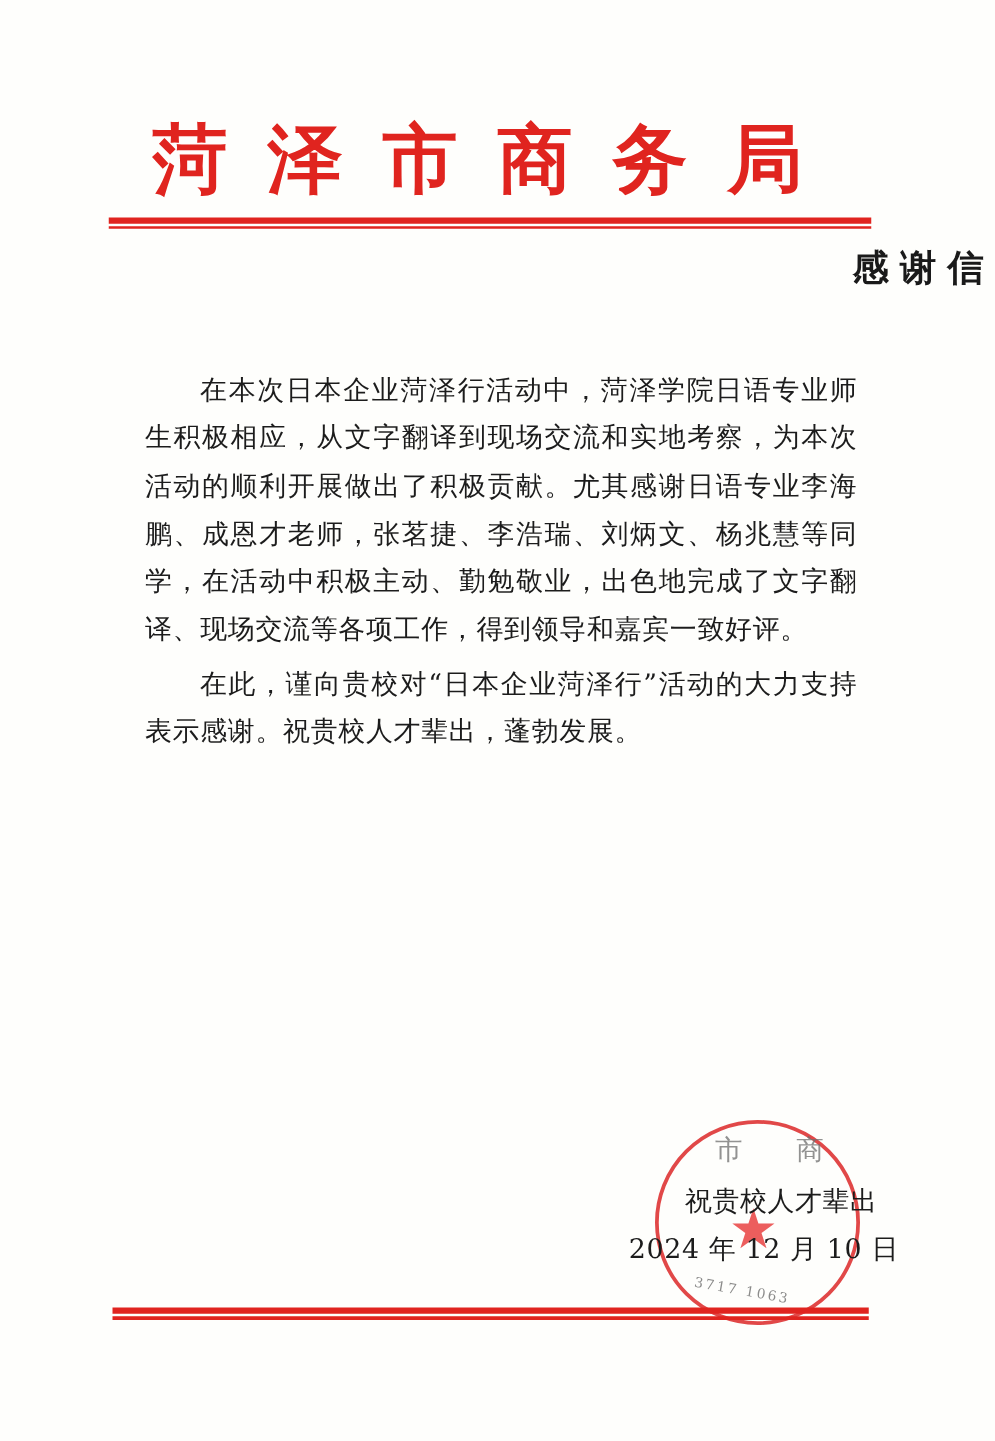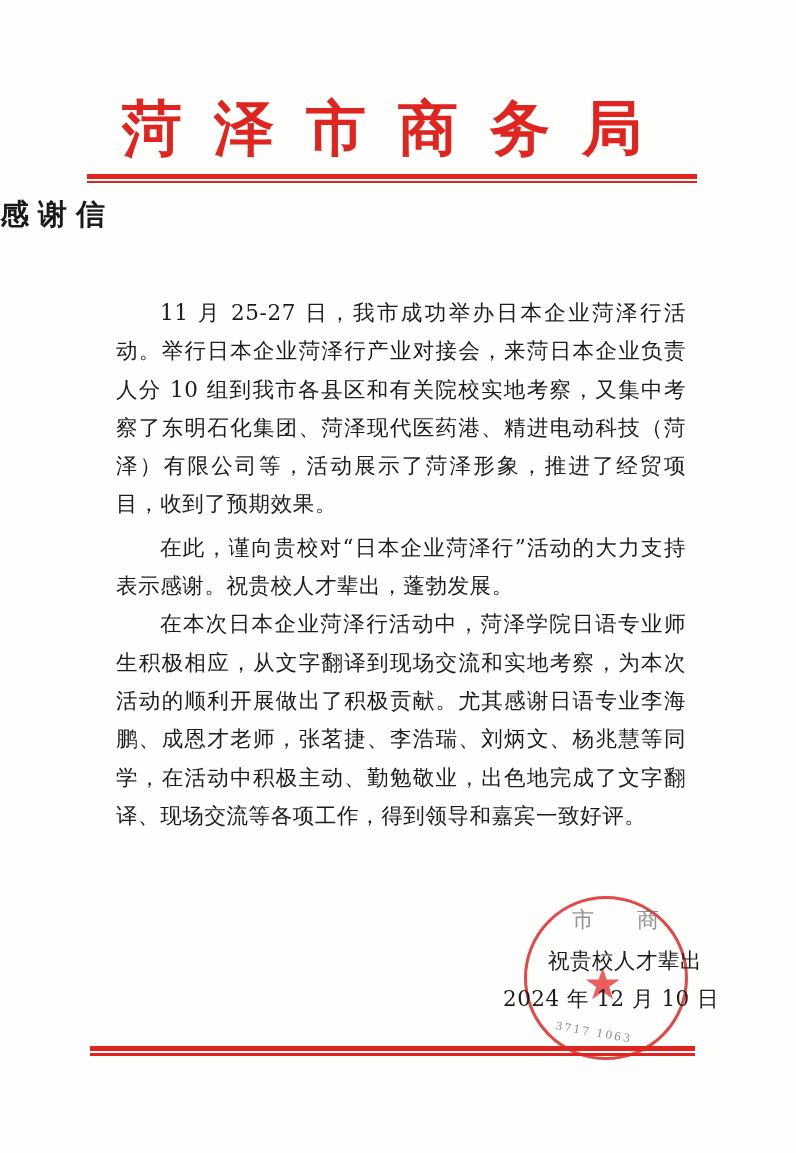--- a/index.html
+++ b/index.html
@@ -18,21 +18,21 @@
     padding: 0 38px 0 42px; box-sizing: border-box;
   }
   .org-title span {
     font-size: 60px; font-weight: bold; line-height: 1;
     color: #e0241f;
     font-family: "DejaVu Serif", "Liberation Serif", serif;
   }
   .rule-thick { background: #e0241f; }
   .rule-thin  { background: #e0241f; }
   .doc-title {
-    left: 0; width: 796px; top: 195px; text-align: left;
+    left: 0; width: 796px; top: 195px; text-align: right;
     font-size: 29px; font-weight: bold; letter-spacing: 9px;
     color: #1a1a1a;
   }
   .body-text {
     left: 116px; width: 570px; top: 294px;
     font-size: 21.5px; line-height: 38.3px;
     text-align: justify; text-justify: inter-character;
     letter-spacing: 0.6px;
   }
   .body-text p { margin: 0; }
@@ -72,23 +72,22 @@
   <span>务</span>
   <span>局</span>
 </div>
 
 <div class="abs rule-thick" style="left:87px; top:174px; width:610px; height:5px;"></div>
 <div class="abs rule-thin" style="left:87px; top:181px; width:610px; height:2px;"></div>
 
 <div class="abs doc-title">感谢信</div>
 
 <div class="abs body-text">
-  <p class="indent" style="margin-bottom:5px;">11 月 25-27 日，我市成功举办日本企业菏泽行活动。举行日本企业菏泽行产业对接会，来菏日本企业负责人分 10 组到我市各县区和有关院校实地考察，又集中考察了东明石化集团、菏泽现代医药港、精进电动科技（菏泽）有限公司等，活动展示了菏泽形象，推进了经贸项目，收到了预期效果。</p>
+  <p class="indent" style="margin-bottom:5px;">在本次日本企业菏泽行活动中，菏泽学院日语专业师生积极相应，从文字翻译到现场交流和实地考察，为本次活动的顺利开展做出了积极贡献。尤其感谢日语专业李海鹏、成恩才老师，张茗捷、李浩瑞、刘炳文、杨兆慧等同学，在活动中积极主动、勤勉敬业，出色地完成了文字翻译、现场交流等各项工作，得到领导和嘉宾一致好评。</p>
   <p class="indent">在此，谨向贵校对“日本企业菏泽行”活动的大力支持表示感谢。祝贵校人才辈出，蓬勃发展。</p>
-  <p class="indent" style="margin-bottom:5px;">在本次日本企业菏泽行活动中，菏泽学院日语专业师生积极相应，从文字翻译到现场交流和实地考察，为本次活动的顺利开展做出了积极贡献。尤其感谢日语专业李海鹏、成恩才老师，张茗捷、李浩瑞、刘炳文、杨兆慧等同学，在活动中积极主动、勤勉敬业，出色地完成了文字翻译、现场交流等各项工作，得到领导和嘉宾一致好评。</p>
 </div>
 
 <div class="abs seal"></div>
 <div class="abs seal-text-top">市 商</div>
 <div class="abs seal-star">★</div>
 <div class="abs seal-code">3717  1063</div>
 
 <div class="abs sign-org">祝贵校人才辈出</div>
 <div class="abs sign-date">2024 年 12 月 10 日</div>
 

